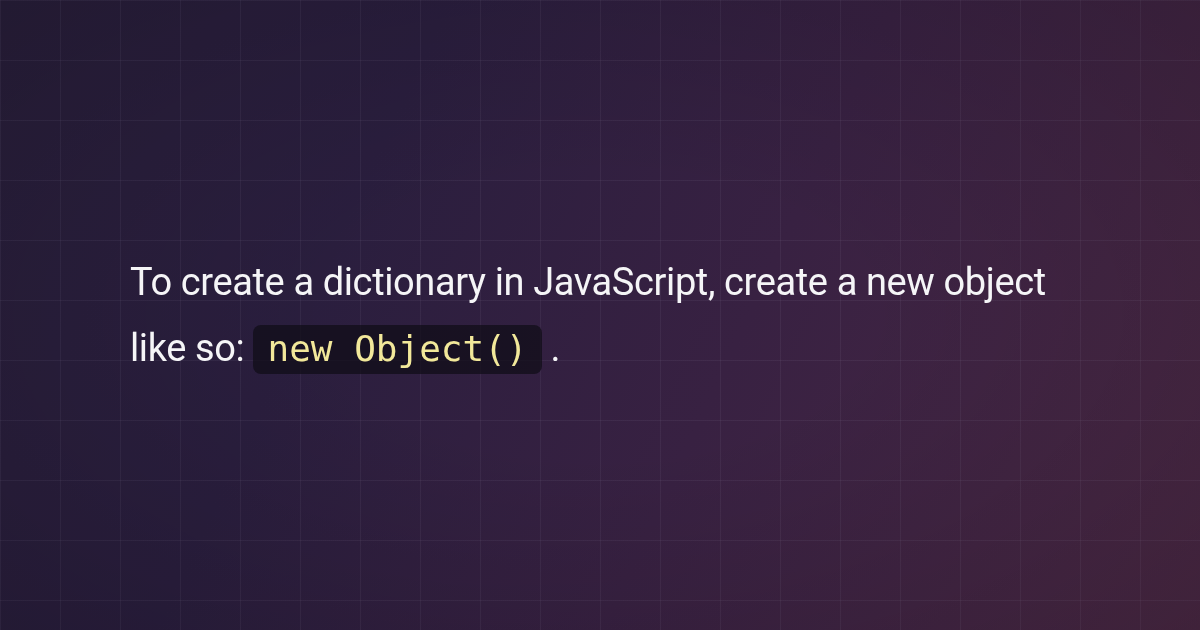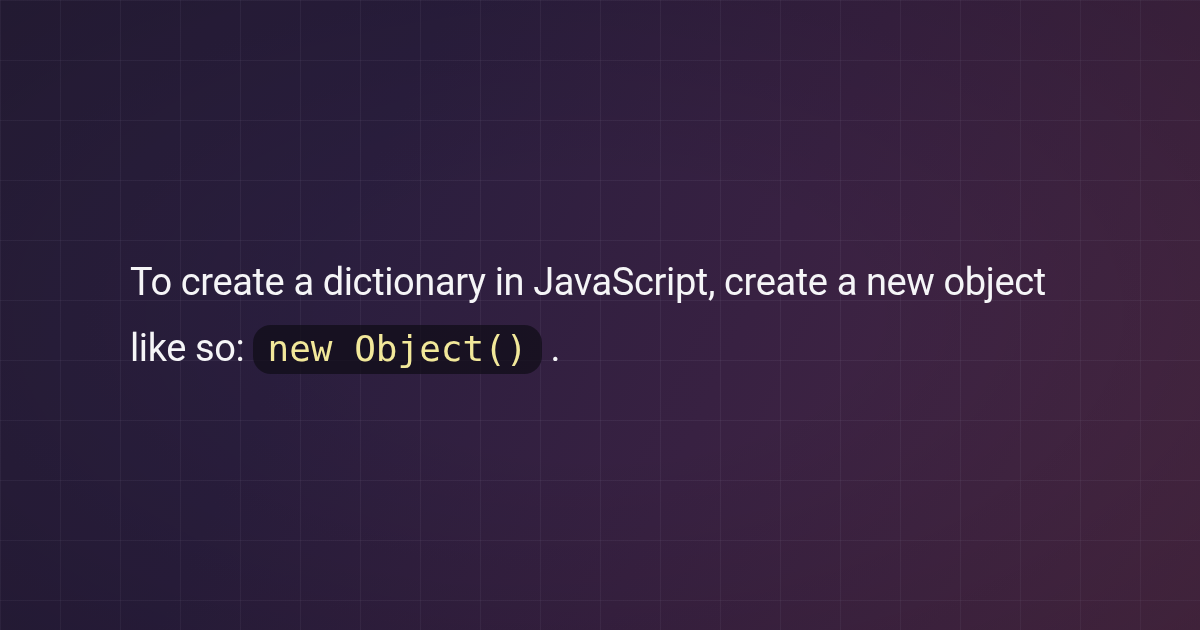--- a/index.html
+++ b/index.html
@@ -55,21 +55,21 @@
       letter-spacing: -0.01em;
       text-align: left;
       width: 100%;
     }
     
     .code-inline {
       font-family: "SF Mono", ui-monospace, Menlo, Monaco, Consolas, monospace;
       background: rgba(15, 12, 22, 0.72);
       color: #f2e89a;
       padding: 3px 14px 5px 14px;
-      border-radius: 18px;
+      border-radius: 8px;
       font-size: 36px;
       font-weight: 400;
       letter-spacing: 0;
       white-space: nowrap;
     }
   </style>
 </head>
 <body>
 
 <div class="background"></div>

